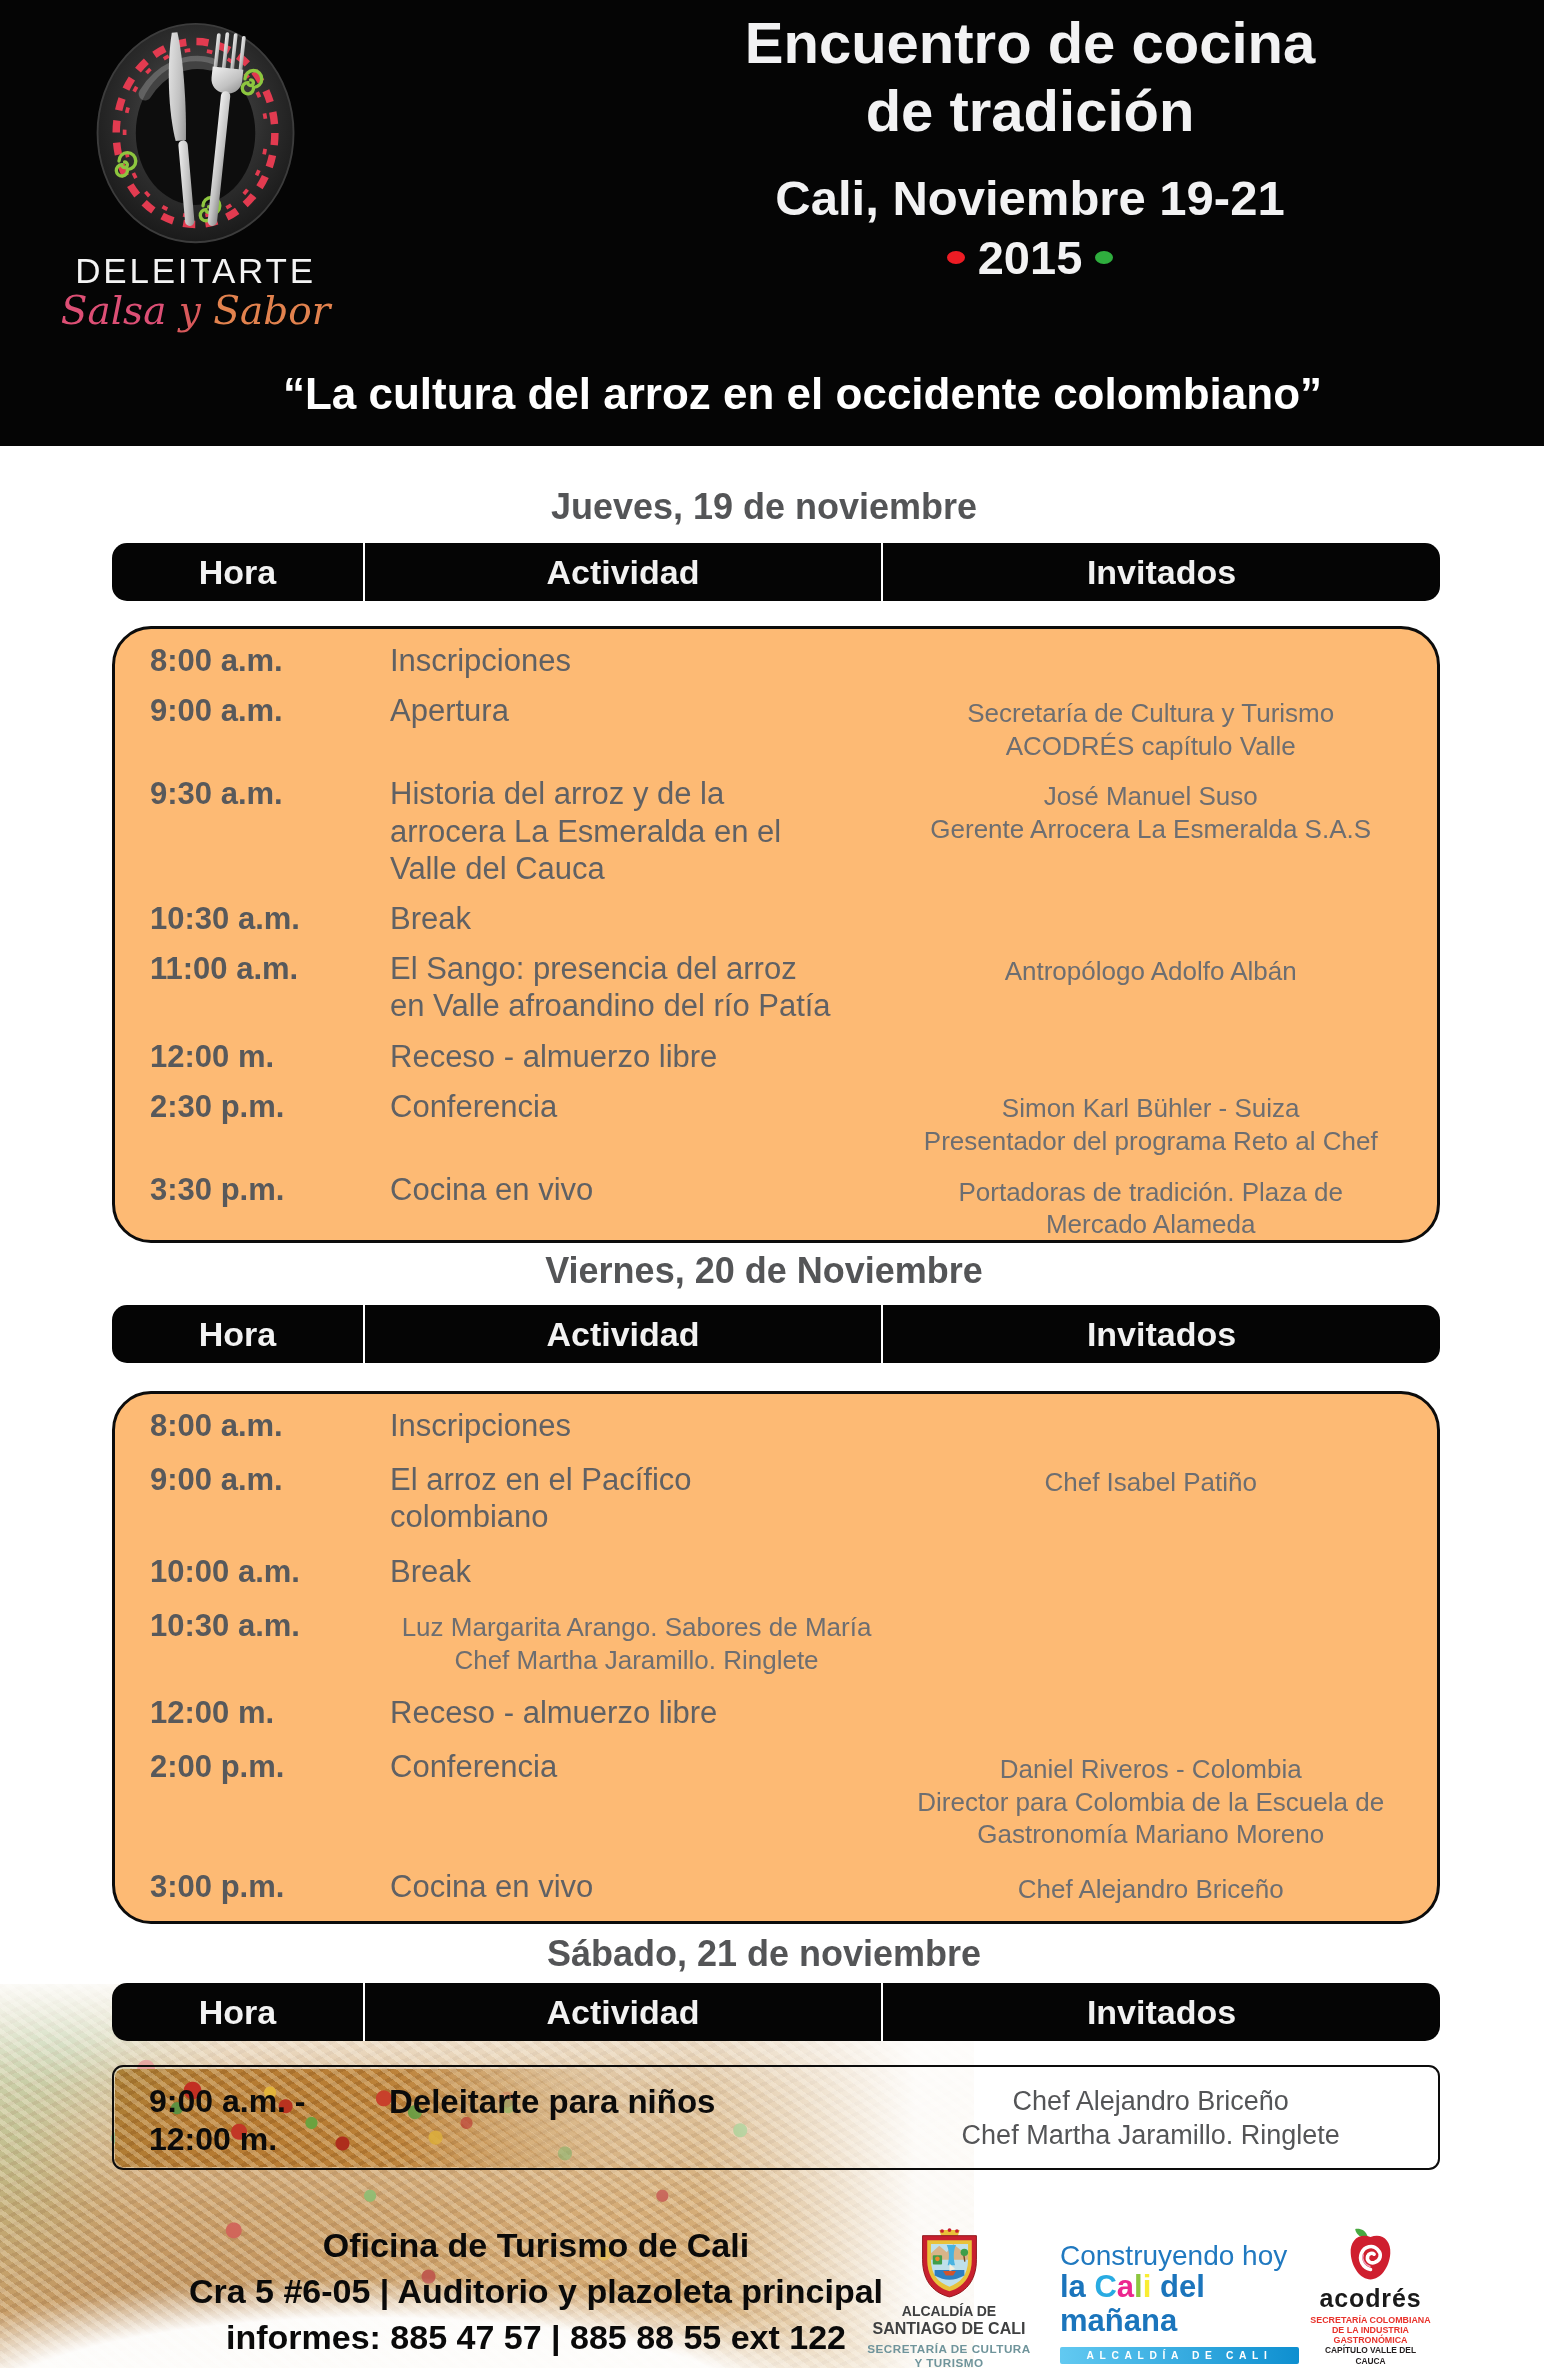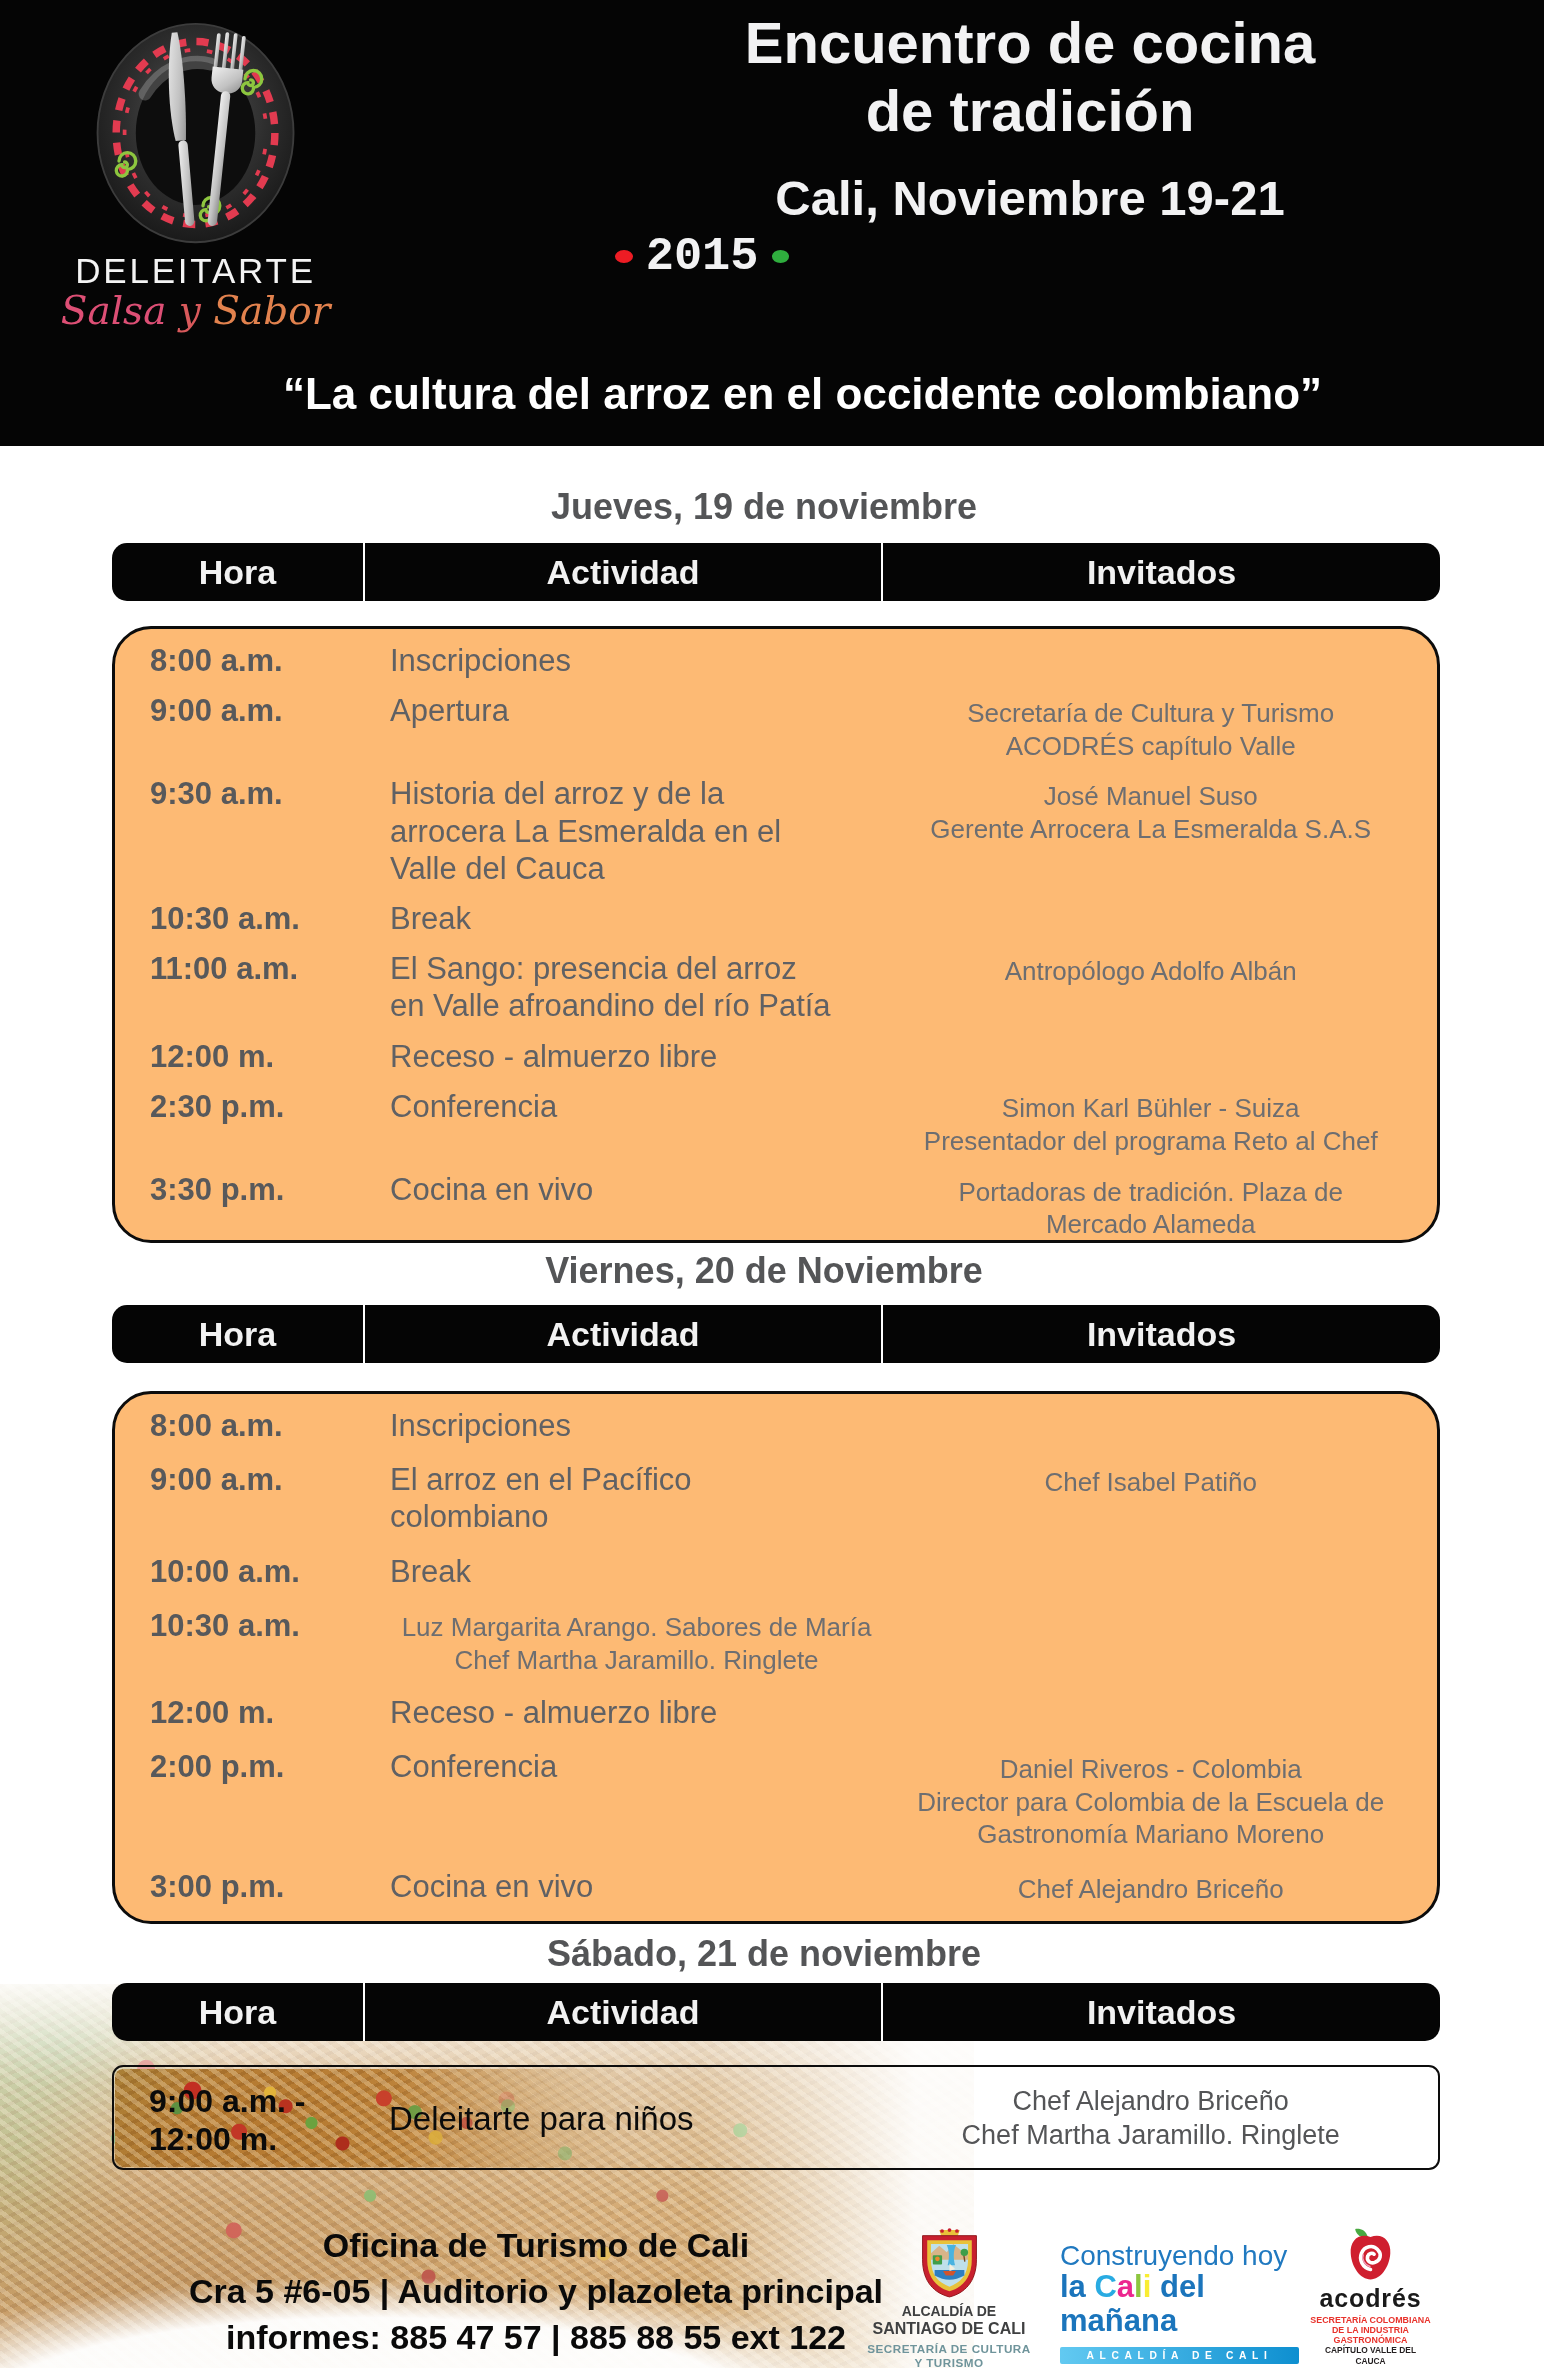--- a/index.html
+++ b/index.html
@@ -10,21 +10,21 @@
   .top-band{position:absolute;left:0;top:0;width:1545px;height:446px;background:#050505;z-index:2;}
 
   .brand{position:absolute;left:54px;top:20.5px;width:283px;text-align:center;}
   .brand-name{margin-top:1.9px;font-size:35px;letter-spacing:2.8px;color:#f4f4f4;font-weight:400;}
   .brand-tagline{font-family:"DejaVu Serif",serif;font-style:italic;font-size:39px;line-height:1.0;}
   .tg-salsa{color:#dd4f75;} .tg-y{color:#d8595b;} .tg-sabor{color:#e2824e;}
 
   .titles{position:absolute;left:615px;top:9.3px;width:830px;text-align:center;color:#f2f2f3;font-weight:700;}
   .title-l1,.title-l2{font-size:58px;line-height:1.16;}
   .city-dates{margin-top:26px;font-size:49px;}
-  .year-row{margin-top:3.7px;display:flex;align-items:center;gap:13px;font-size:47px;font-family:Liberation Mono, monospace;}
+  .year-row{margin-top:3.7px;display:flex;align-items:center;justify-content:center;gap:13px;font-size:47px;}
   .dot{width:17.7px;height:13px;border-radius:50%;display:inline-block;}
 
   .quote{position:absolute;left:60px;right:0;top:369px;text-align:center;
          font-size:44px;font-weight:700;color:#ffffff;z-index:3;}
   .day-title{position:absolute;left:100px;width:1328px;text-align:center;
              font-size:36px;font-weight:700;color:#545557;z-index:2;}
   .cols-bar{position:absolute;left:112px;width:1328px;height:58px;background:#050505;
             border-radius:15px;display:grid;grid-template-columns:251px 518px 1fr;z-index:2;}
   .cols-bar .col{display:flex;align-items:center;justify-content:center;height:100%;
                  color:#f2f2f2;font-weight:700;font-size:34px;box-sizing:border-box;}
@@ -35,21 +35,21 @@
   .trow{display:grid;grid-template-columns:240px 493px 1fr;align-items:start;margin-bottom:13px;}
   .box-d2 .trow{margin-bottom:17px;}
   .trow:last-child{margin-bottom:0;}
   .cell{box-sizing:border-box;}
   .hora{font-weight:700;font-size:31px;color:#58595b;line-height:1.2;white-space:pre-line;}
   .act{font-size:31px;color:#606164;line-height:1.2;white-space:pre-line;}
   .inv{font-size:26px;color:#6d6e71;line-height:1.26;text-align:center;white-space:pre-line;padding-top:4.7px;}
 
   .box-d3{background:transparent;border-width:2.8px;border-radius:11.2px;padding-top:15px;}
   .box-d3 .hora{color:#0b0b0b;font-size:32px;}
-  .box-d3 .act{color:#0b0b0b;font-weight:400;font-size:33px;margin-top:17px;}
+  .box-d3 .act{color:#0b0b0b;font-weight:700;font-size:33px;}
   .box-d3 .inv{color:#545557;font-size:27px;padding-top:1.9px;}
 
   
   .rice-bg{
     background:
       radial-gradient(circle 9.3px at 15% 22%, #c22f22 0 8.4px, rgba(0,0,0,0) 9.3px),
       radial-gradient(circle 7.5px  at 33% 38%, #b8321f 0 6.5px, rgba(0,0,0,0) 7.5px),
       radial-gradient(circle 8.4px  at 52% 30%, #c8402b 0 7.5px, rgba(0,0,0,0) 8.4px),
       radial-gradient(circle 6.5px  at 68% 55%, #b5311f 0 5.6px, rgba(0,0,0,0) 6.5px),
       radial-gradient(circle 8.4px  at 24% 64%, #c23726 0 7.5px, rgba(0,0,0,0) 8.4px),

